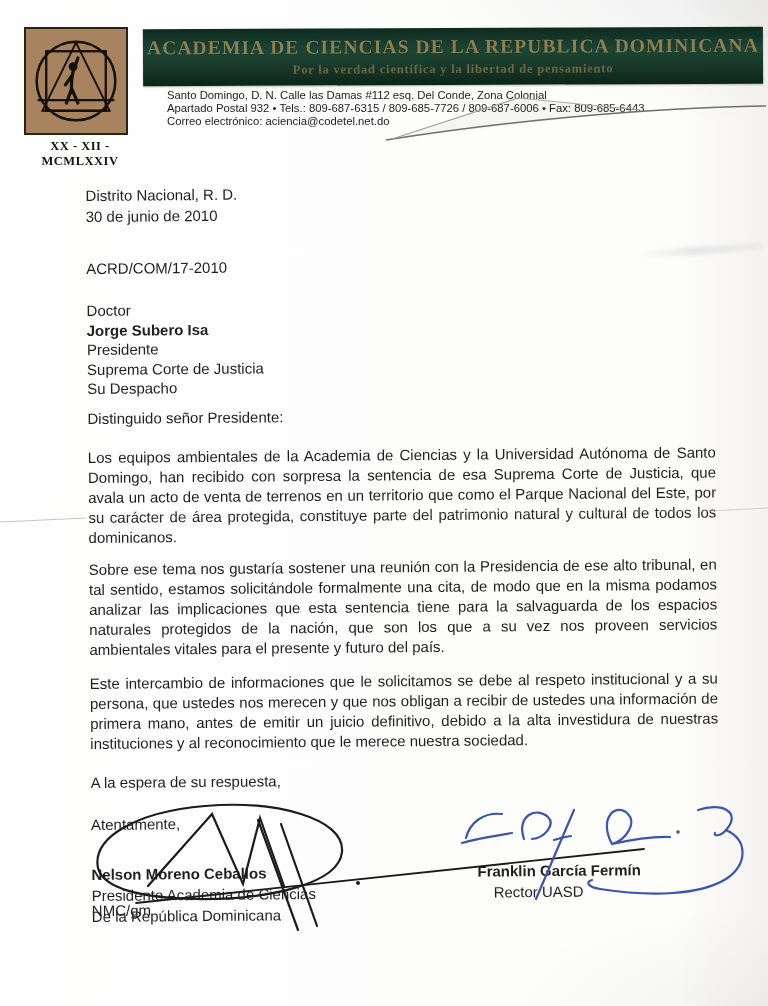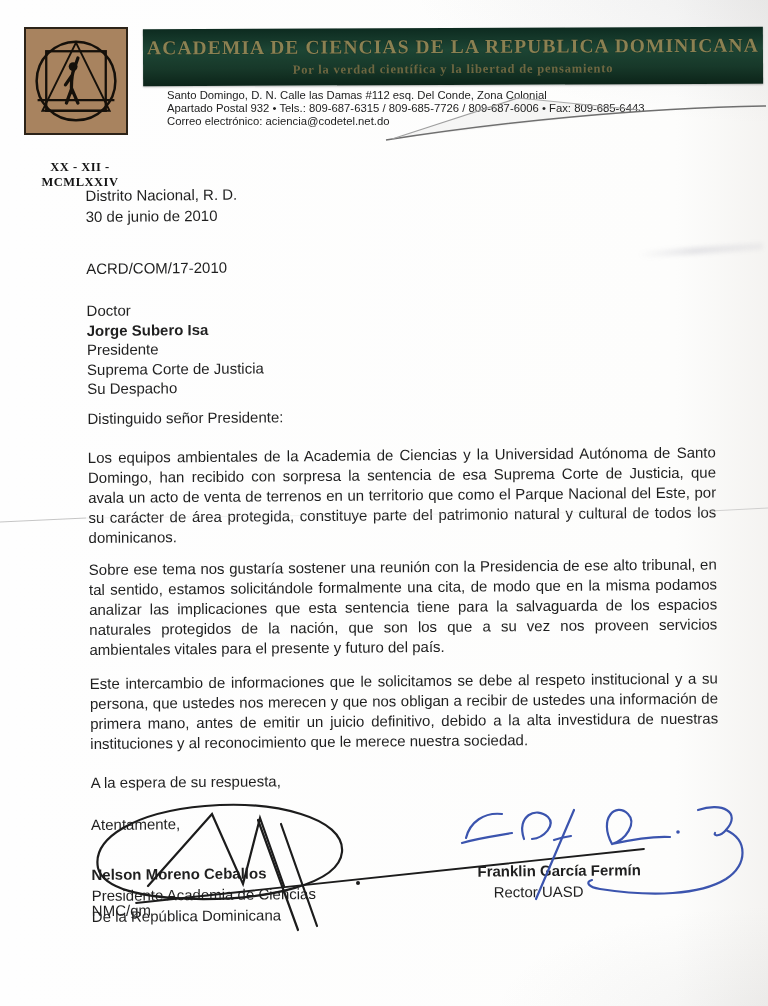--- a/index.html
+++ b/index.html
@@ -16,21 +16,21 @@
   
   .logo{
     position:absolute;left:24px;top:27px;width:104px;height:108px;
     background:#a8835f;border:2px solid #2c2318;box-sizing:border-box;
     display:flex;align-items:center;justify-content:center;
   }
   .logo svg{width:96px;height:98px;display:block;}
   .logo-date{
     position:absolute;left:10px;top:139px;width:140px;text-align:center;
     font-family:"Liberation Serif", serif;font-weight:bold;font-size:12.5px;
-    color:#141414;letter-spacing:.5px;margin-top:21px;
+    color:#141414;letter-spacing:.5px;
   }
   .banner{
     position:absolute;left:143px;top:28px;width:620px;height:57px;
     background:linear-gradient(180deg,#0d2b20 0%, #1d4534 38%, #173829 70%, #0c2419 100%);
     box-shadow:0 1px 2px rgba(0,0,0,.25);
     transform:rotate(-0.25deg);
     display:flex;flex-direction:column;align-items:center;justify-content:center;
   }
   .banner-title{
     font-family:"Liberation Serif", serif;font-weight:bold;font-size:19.5px;

